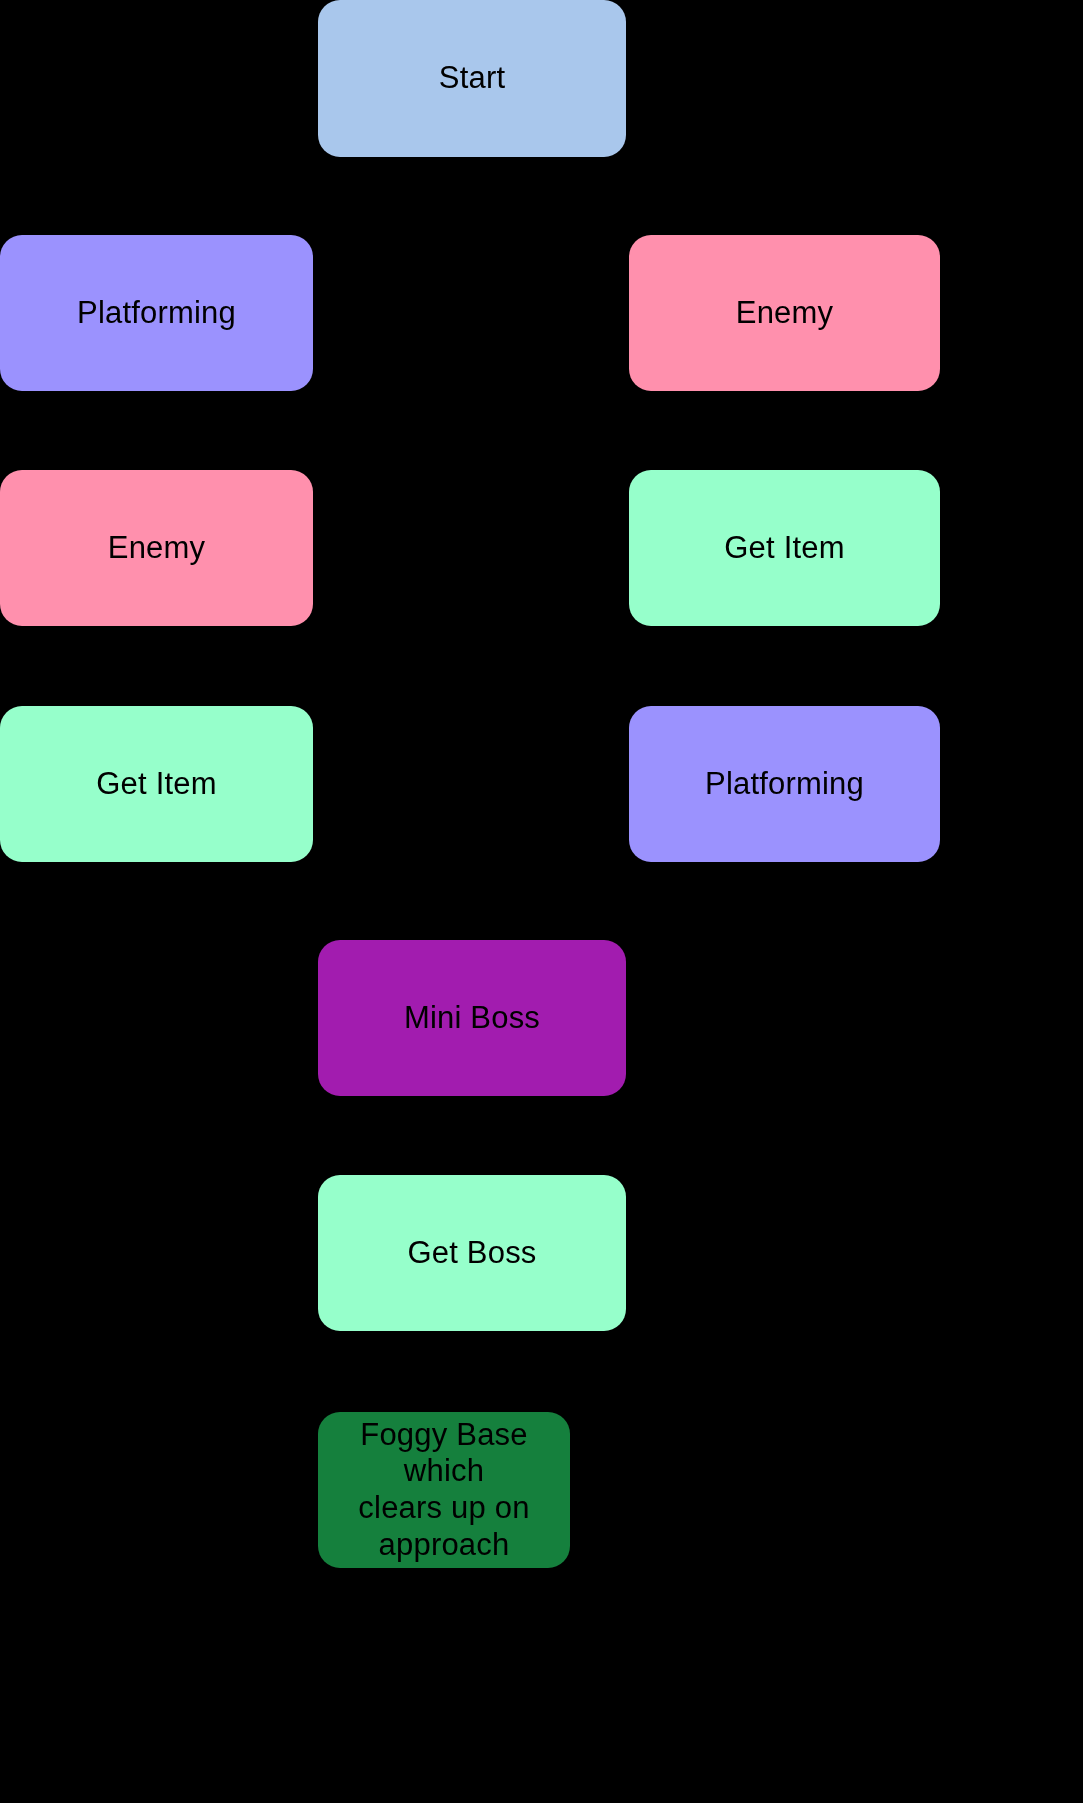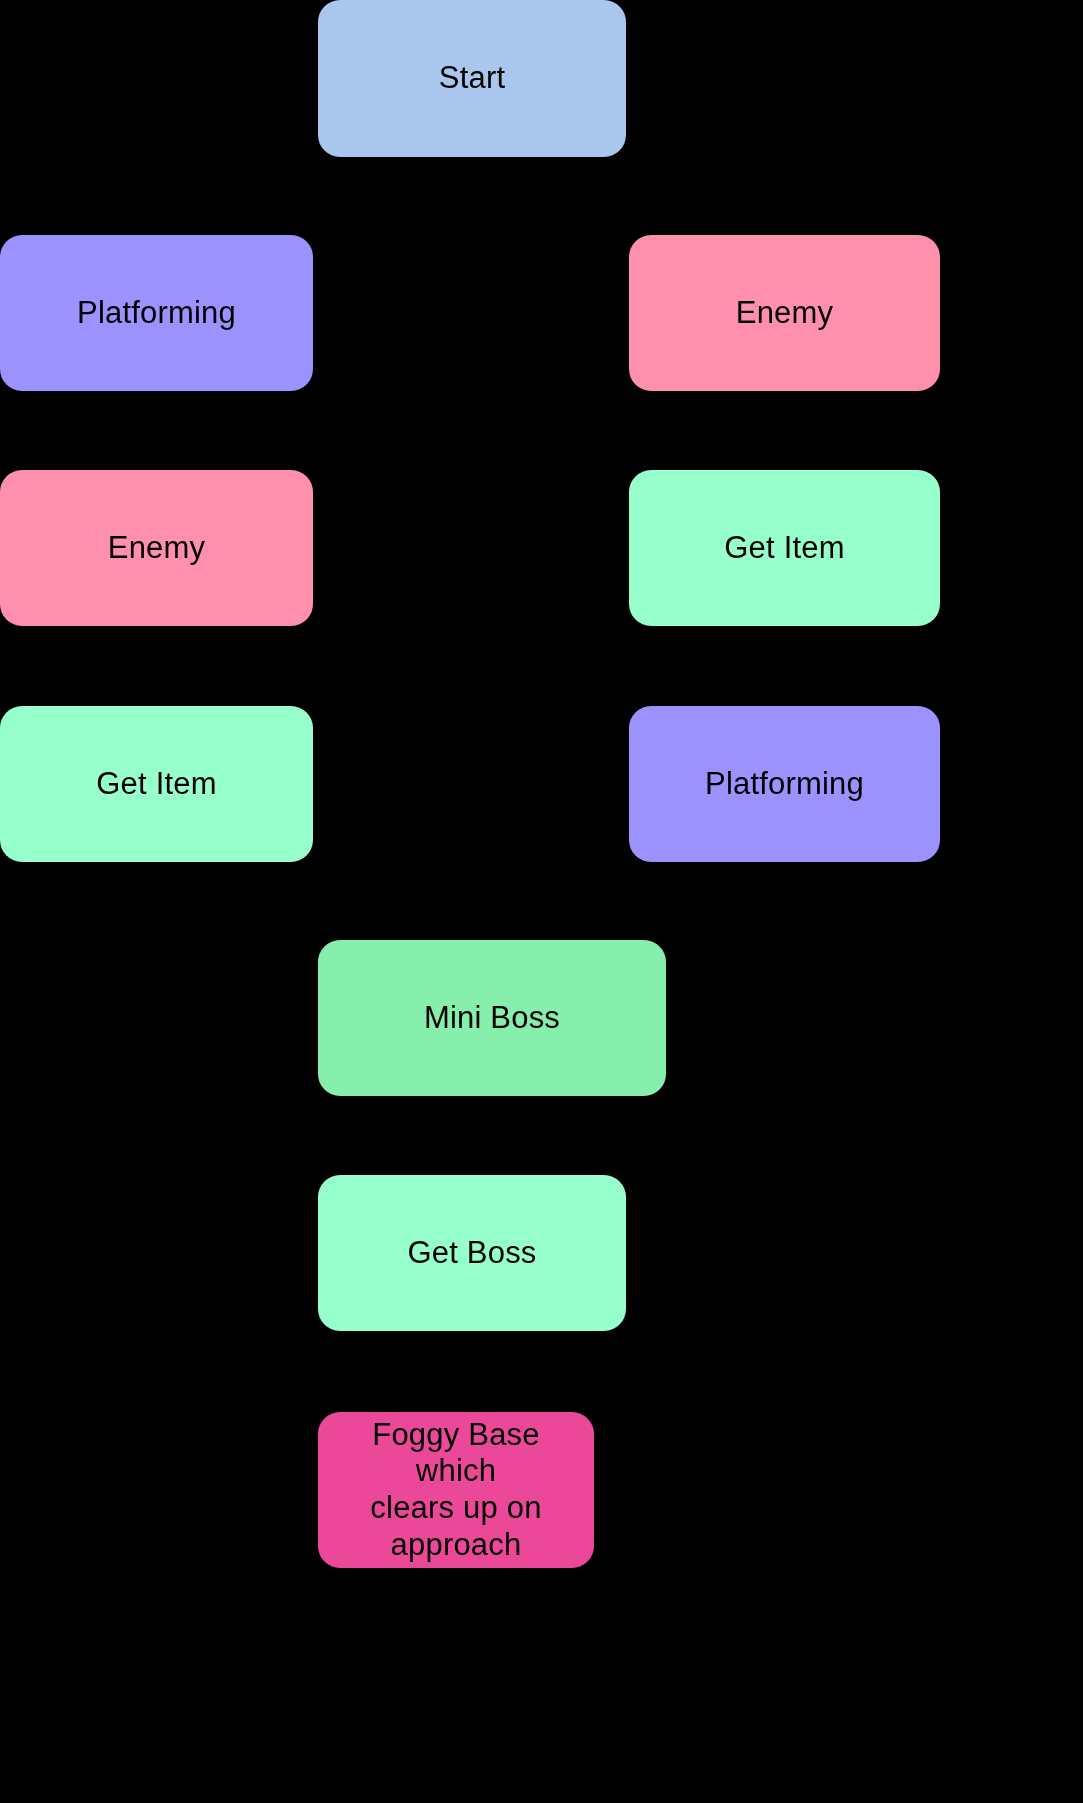--- a/index.html
+++ b/index.html
@@ -58,24 +58,24 @@
     </div>
     <div class="node" style="left: 629px; top: 470px; width: 311px; height: 156px; background: rgb(150, 255, 203);">
       <span class="label">Get Item</span>
     </div>
     <div class="node" style="left: 0px; top: 706px; width: 313px; height: 156px; background: rgb(150, 255, 203);">
       <span class="label">Get Item</span>
     </div>
     <div class="node" style="left: 629px; top: 706px; width: 311px; height: 156px; background: rgb(155, 146, 254);">
       <span class="label">Platforming</span>
     </div>
-    <div class="node" style="left: 318px; top: 940px; width: 348px; height: 156px; background: #86efac;">
+    <div class="node" style="left: 318px; top: 940px; width: 308px; height: 156px; background: #a21caf;">
       <span class="label">Mini Boss</span>
     </div>
     <div class="node" style="left: 318px; top: 1175px; width: 308px; height: 156px; background: rgb(150, 255, 203);">
       <span class="label">Get Boss</span>
     </div>
-    <div class="node" style="left: 318px; top: 1412px; width: 276px; height: 156px; background: #ec4899;">
+    <div class="node" style="left: 318px; top: 1412px; width: 252px; height: 156px; background: #15803d;">
       <span class="label">Foggy Base which
 clears up on
 approach</span>
     </div>
   </div>
 
 </body></html>

